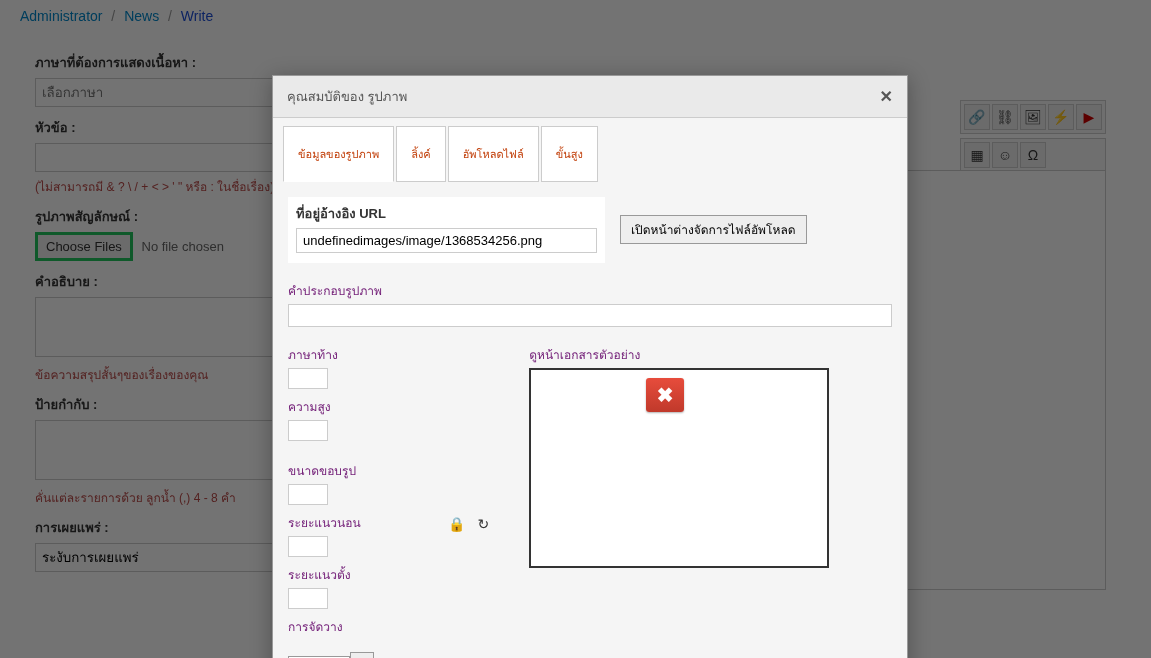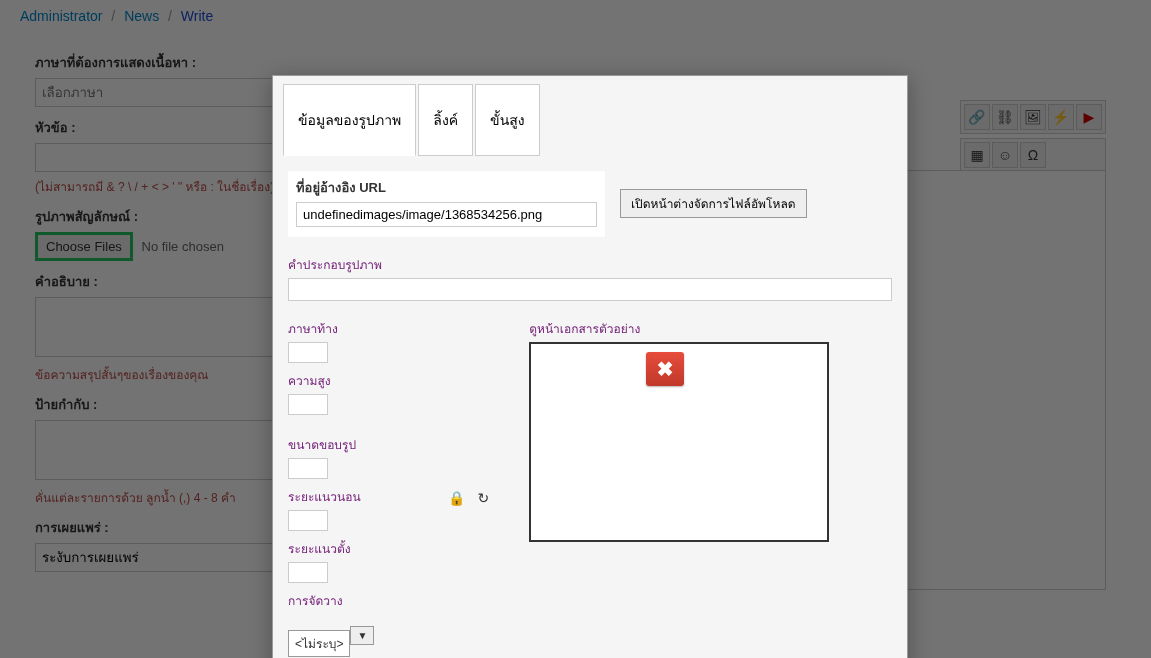--- a/index.html
+++ b/index.html
@@ -20,21 +20,21 @@
 .editor-body { position: absolute; right: 45px; top: 170px; width: 760px; height: 420px; border: 1px solid #ccc; background: #fff; }
 .file-btn { border: 3px solid #22c55e; padding: 4px 8px; background: #eee; display: inline-block; }
 .no-file { color: #666; margin-left: 5px; }
 .submit-btn { position: absolute; left: 355px; top: 600px; background: #3a6fd8; color: #fff; padding: 8px 20px; border-radius: 4px; border: none; }
 
 
 .dialog { position: absolute; left: 272px; top: 75px; width: 636px; background: #f5f5f5; border: 1px solid #999; z-index: 200; box-shadow: 0 4px 20px rgba(0,0,0,0.3); }
 .dlg-title { background: #eaeaea; padding: 10px 14px; font-size: 13px; color: #555; display: flex; justify-content: space-between; align-items: center; border-bottom: 1px solid #ccc; }
 .dlg-close { font-weight: bold; font-size: 16px; cursor: pointer; color: #555; }
 .dlg-tabs { display: flex; padding: 8px 10px 0; gap: 2px; }
-.dlg-tab { padding: 24px 14px; border: 1px solid #ccc; background: #fff; font-size: 14px; cursor: pointer; color: #000000; }
+.dlg-tab { padding: 18px 14px; border: 1px solid #ccc; background: #fff; font-size: 11px; cursor: pointer; color: #c2410c; }
 .dlg-tab.active { border-bottom: 1px solid #fff; }
 .dlg-body { padding: 15px; }
 .url-section { background: #fff; padding: 6px 8px 10px; margin-bottom: 10px; }
 .url-label { font-weight: bold; font-size: 13px; margin-bottom: 4px; }
 .url-input { width: 301px; padding: 4px 6px; border: 1px solid #ccc; font-size: 13px; }
 .url-row { display: flex; align-items: flex-start; gap: 15px; }
 .browse-btn { padding: 4px 10px; border: 1px solid #999; background: #eee; font-size: 12px; margin-top: 18px; }
 .fld-label { font-size: 12px; color: #701a75; margin: 8px 0 4px; }
 .fld-input { width: 100%; padding: 3px 5px; border: 1px solid #ccc; }
 .dims-row { display: flex; gap: 20px; margin-top: 10px; }
@@ -93,23 +93,28 @@
     <div class="tb-btn">☺</div>
     <div class="tb-btn">Ω</div>
   </div>
 </div>
 <div class="editor-body"></div>
 <button class="submit-btn"></button>
 
 <div class="overlay"></div>
 
 <div class="dialog">
+  <div class="dlg-title">
+    <span>คุณสมบัติของ รูปภาพ</span>
+    <span class="dlg-close">✕</span>
+  </div>
   <div class="dlg-tabs">
     <div class="dlg-tab active">ข้อมูลของรูปภาพ</div>
     <div class="dlg-tab">ลิ้งค์</div>
+    <div class="dlg-tab">อัพโหลดไฟล์</div>
     <div class="dlg-tab">ขั้นสูง</div>
   </div>
   <div class="dlg-body">
     <div class="url-row">
       <div class="url-section">
         <div class="url-label">ที่อยู่อ้างอิง URL</div>
         <input class="url-input" value="undefinedimages/image/1368534256.png" style="">
       </div>
       <button class="browse-btn">เปิดหน้าต่างจัดการไฟล์อัพโหลด</button>
     </div>

